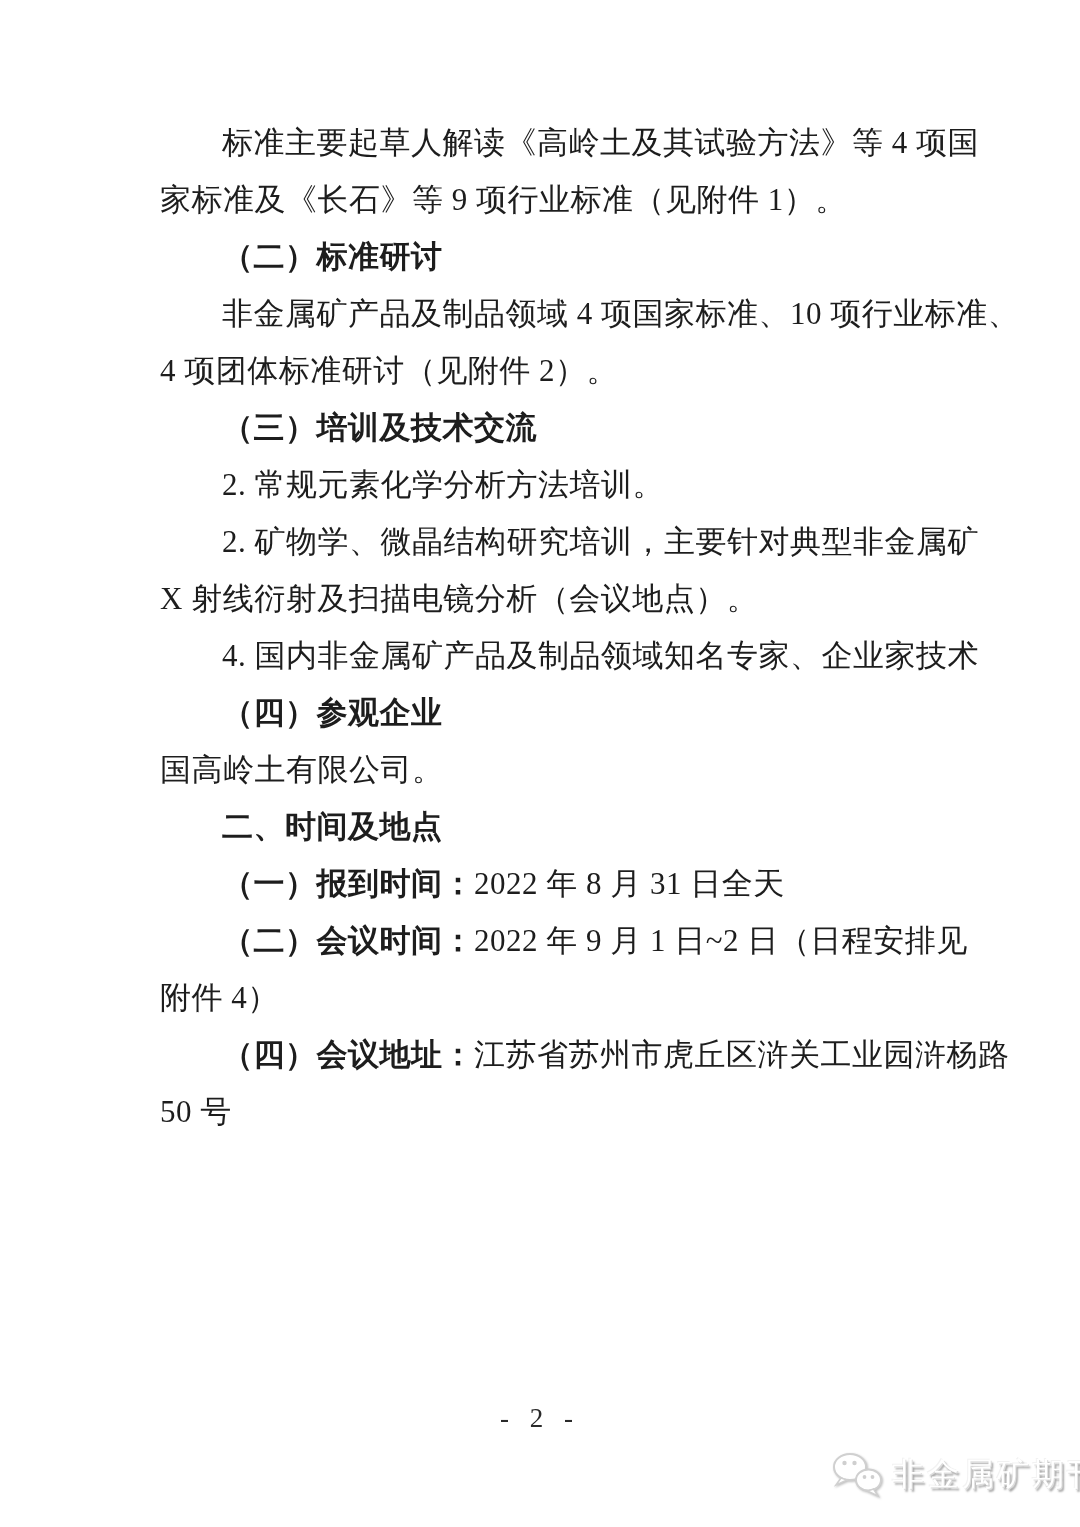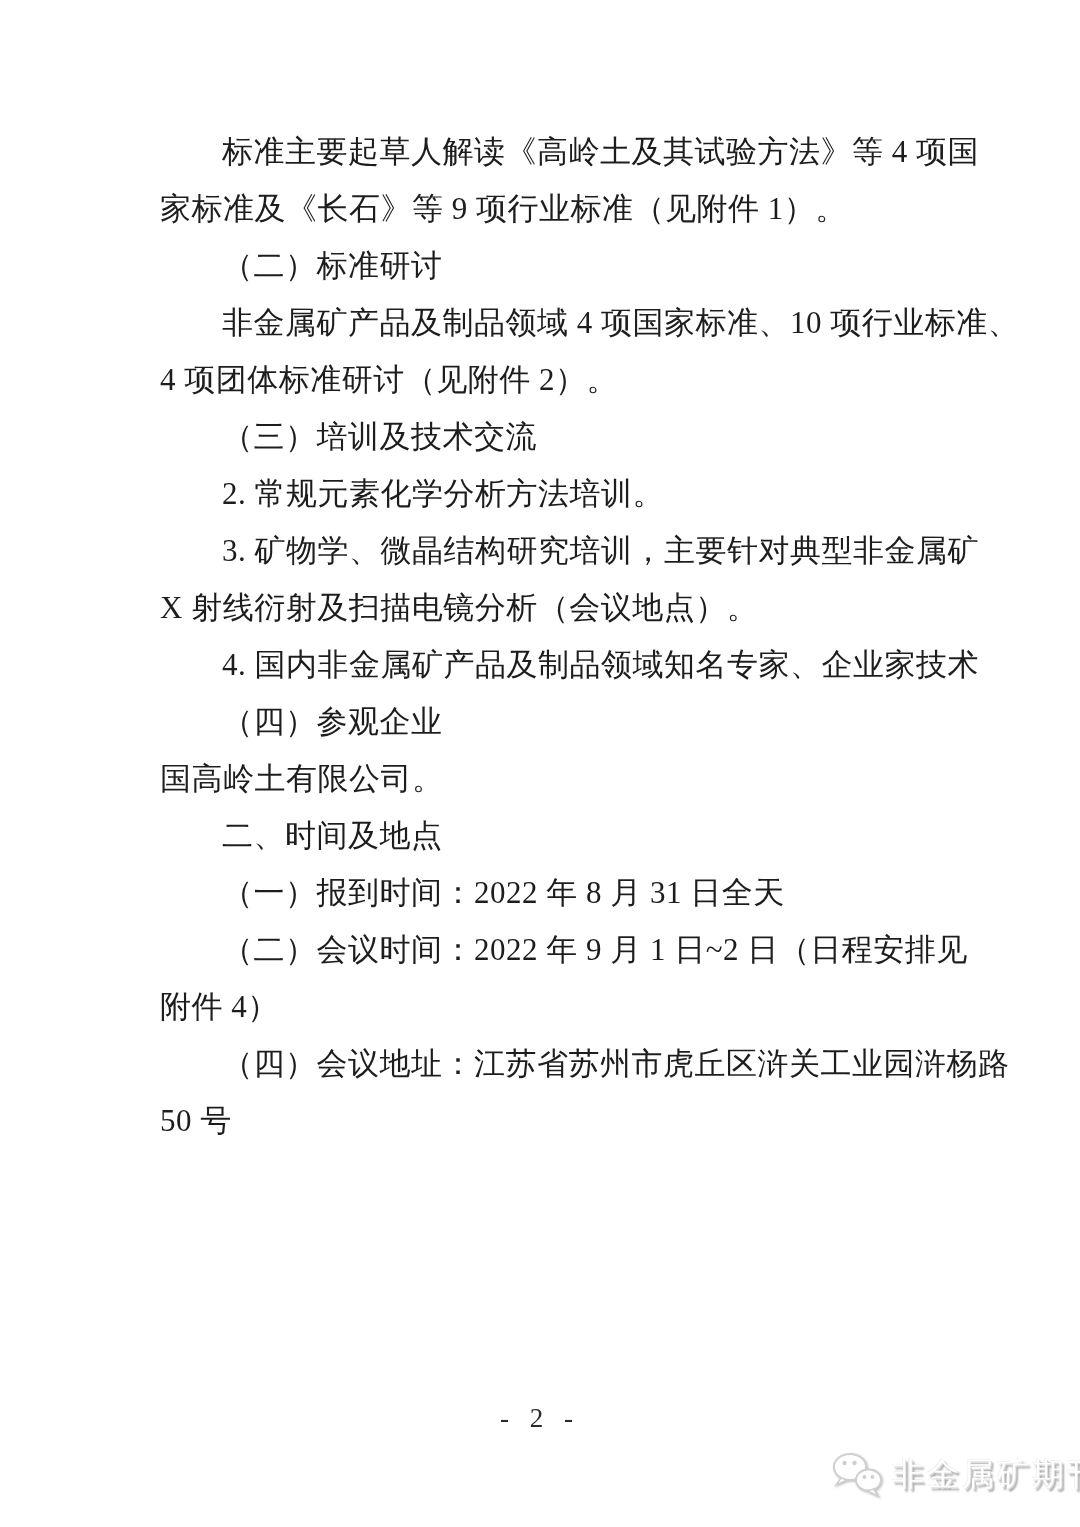--- a/index.html
+++ b/index.html
@@ -11,34 +11,34 @@
     height: 1527px;
     position: relative;
     background: #ffffff;
     overflow: hidden;
     font-family: "Liberation Serif", "DejaVu Serif", serif;
     color: #1d1d1d;
   }
   .doc-body {
     position: absolute;
     left: 160px;
-    top: 123px;
+    top: 114px;
     width: 880px;
   }
   .line {
     font-size: 31px;
     line-height: 57px;
     letter-spacing: 0.5px;
     white-space: nowrap;
   }
   .line.indent {
     text-indent: 2em;
   }
   .line .b {
-    font-weight: 400;
+    font-weight: 700;
   }
   .pagenum {
     position: absolute;
     top: 1398px;
     left: 0;
     width: 1080px;
     text-align: center;
     font-size: 27px;
     line-height: 40px;
     letter-spacing: 7px;
@@ -72,21 +72,21 @@
 <body>
 
 <div class="doc-body">
   <div class="line indent"><span class="b"></span><span>标准主要起草人解读《高岭土及其试验方法》等 4 项国</span></div>
   <div class="line"><span class="b"></span><span>家标准及《长石》等 9 项行业标准（见附件 1）。</span></div>
   <div class="line indent"><span class="b">（二）标准研讨</span><span></span></div>
   <div class="line indent"><span class="b"></span><span>非金属矿产品及制品领域 4 项国家标准、10 项行业标准、</span></div>
   <div class="line"><span class="b"></span><span>4 项团体标准研讨（见附件 2）。</span></div>
   <div class="line indent"><span class="b">（三）培训及技术交流</span><span></span></div>
   <div class="line indent"><span class="b"></span><span>2. 常规元素化学分析方法培训。</span></div>
-  <div class="line indent"><span class="b"></span><span>3. 矿物学、微晶结构研究培训，主要针对典型非金属矿</span></div>
+  <div class="line indent"><span class="b"></span><span>2. 矿物学、微晶结构研究培训，主要针对典型非金属矿</span></div>
   <div class="line"><span class="b"></span><span>X 射线衍射及扫描电镜分析（会议地点）。</span></div>
   <div class="line indent"><span class="b"></span><span>4. 国内非金属矿产品及制品领域知名专家、企业家技术</span></div>
   <div class="line indent"><span class="b">（四）参观企业</span><span></span></div>
   <div class="line"><span class="b"></span><span>国高岭土有限公司。</span></div>
   <div class="line indent"><span class="b">二、时间及地点</span><span></span></div>
   <div class="line indent"><span class="b">（一）报到时间：</span><span>2022 年 8 月 31 日全天</span></div>
   <div class="line indent"><span class="b">（二）会议时间：</span><span>2022 年 9 月 1 日~2 日（日程安排见</span></div>
   <div class="line"><span class="b"></span><span>附件 4）</span></div>
   <div class="line indent"><span class="b">（四）会议地址：</span><span>江苏省苏州市虎丘区浒关工业园浒杨路</span></div>
   <div class="line"><span class="b"></span><span>50 号</span></div>

